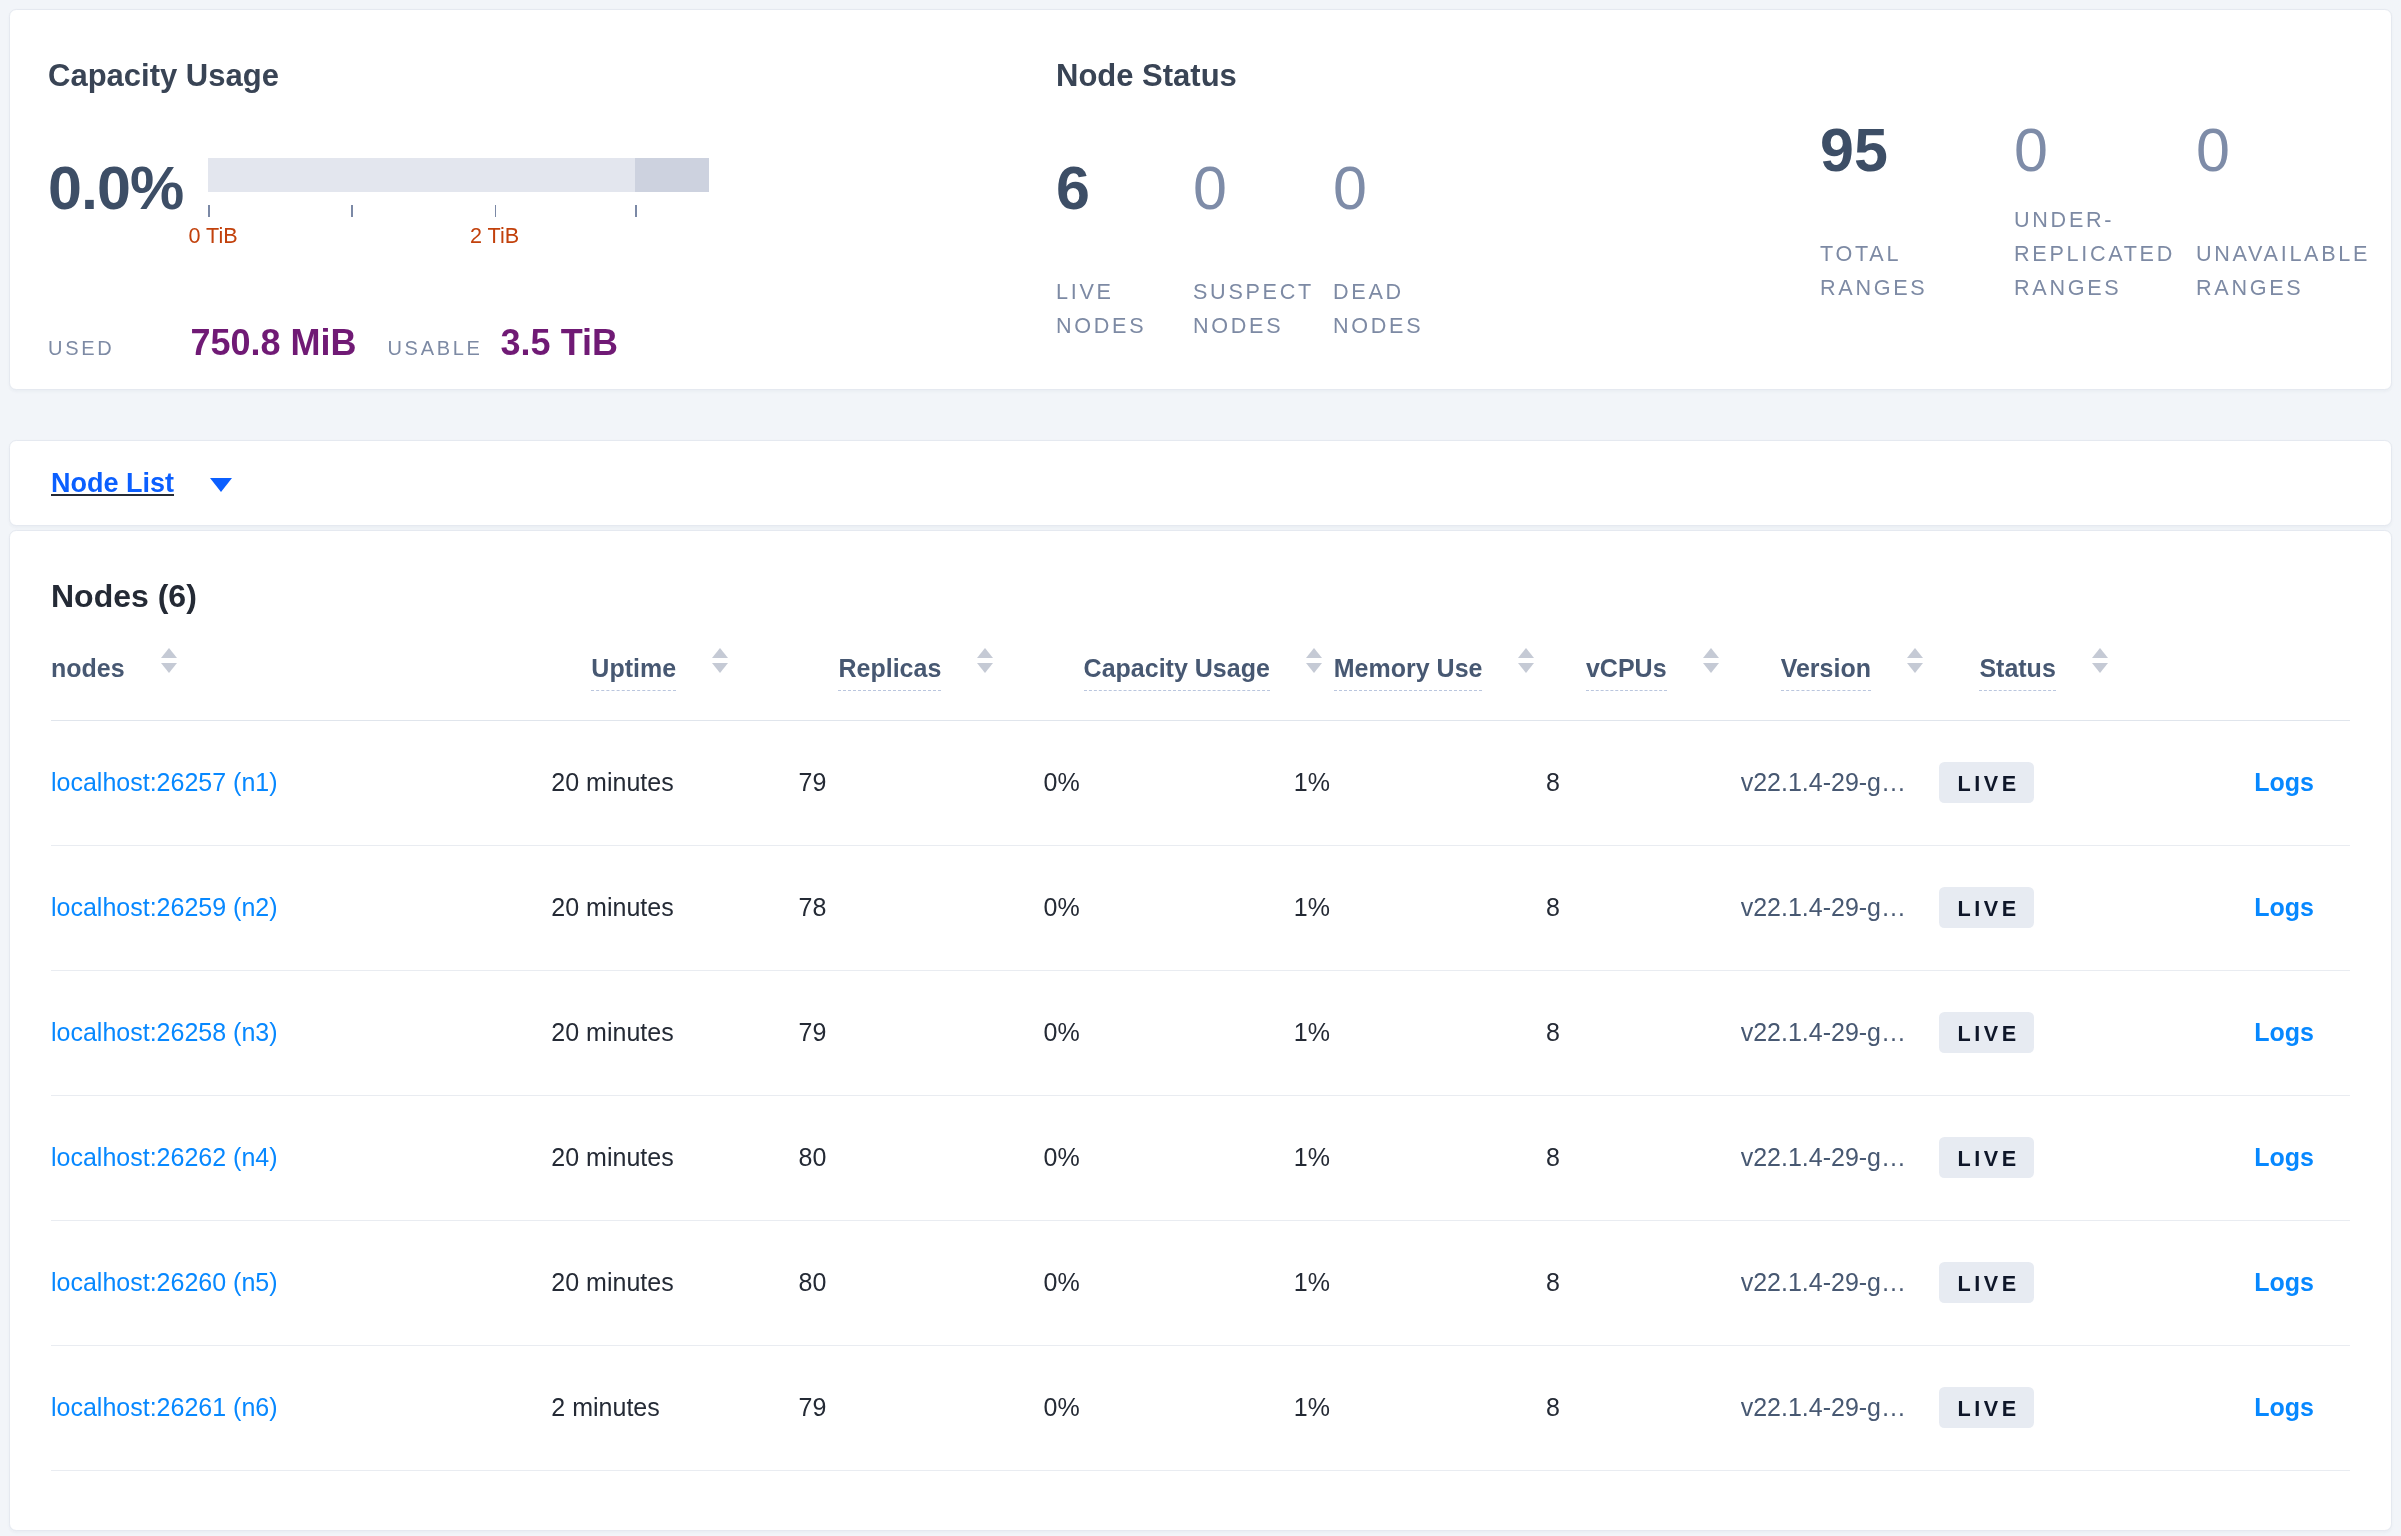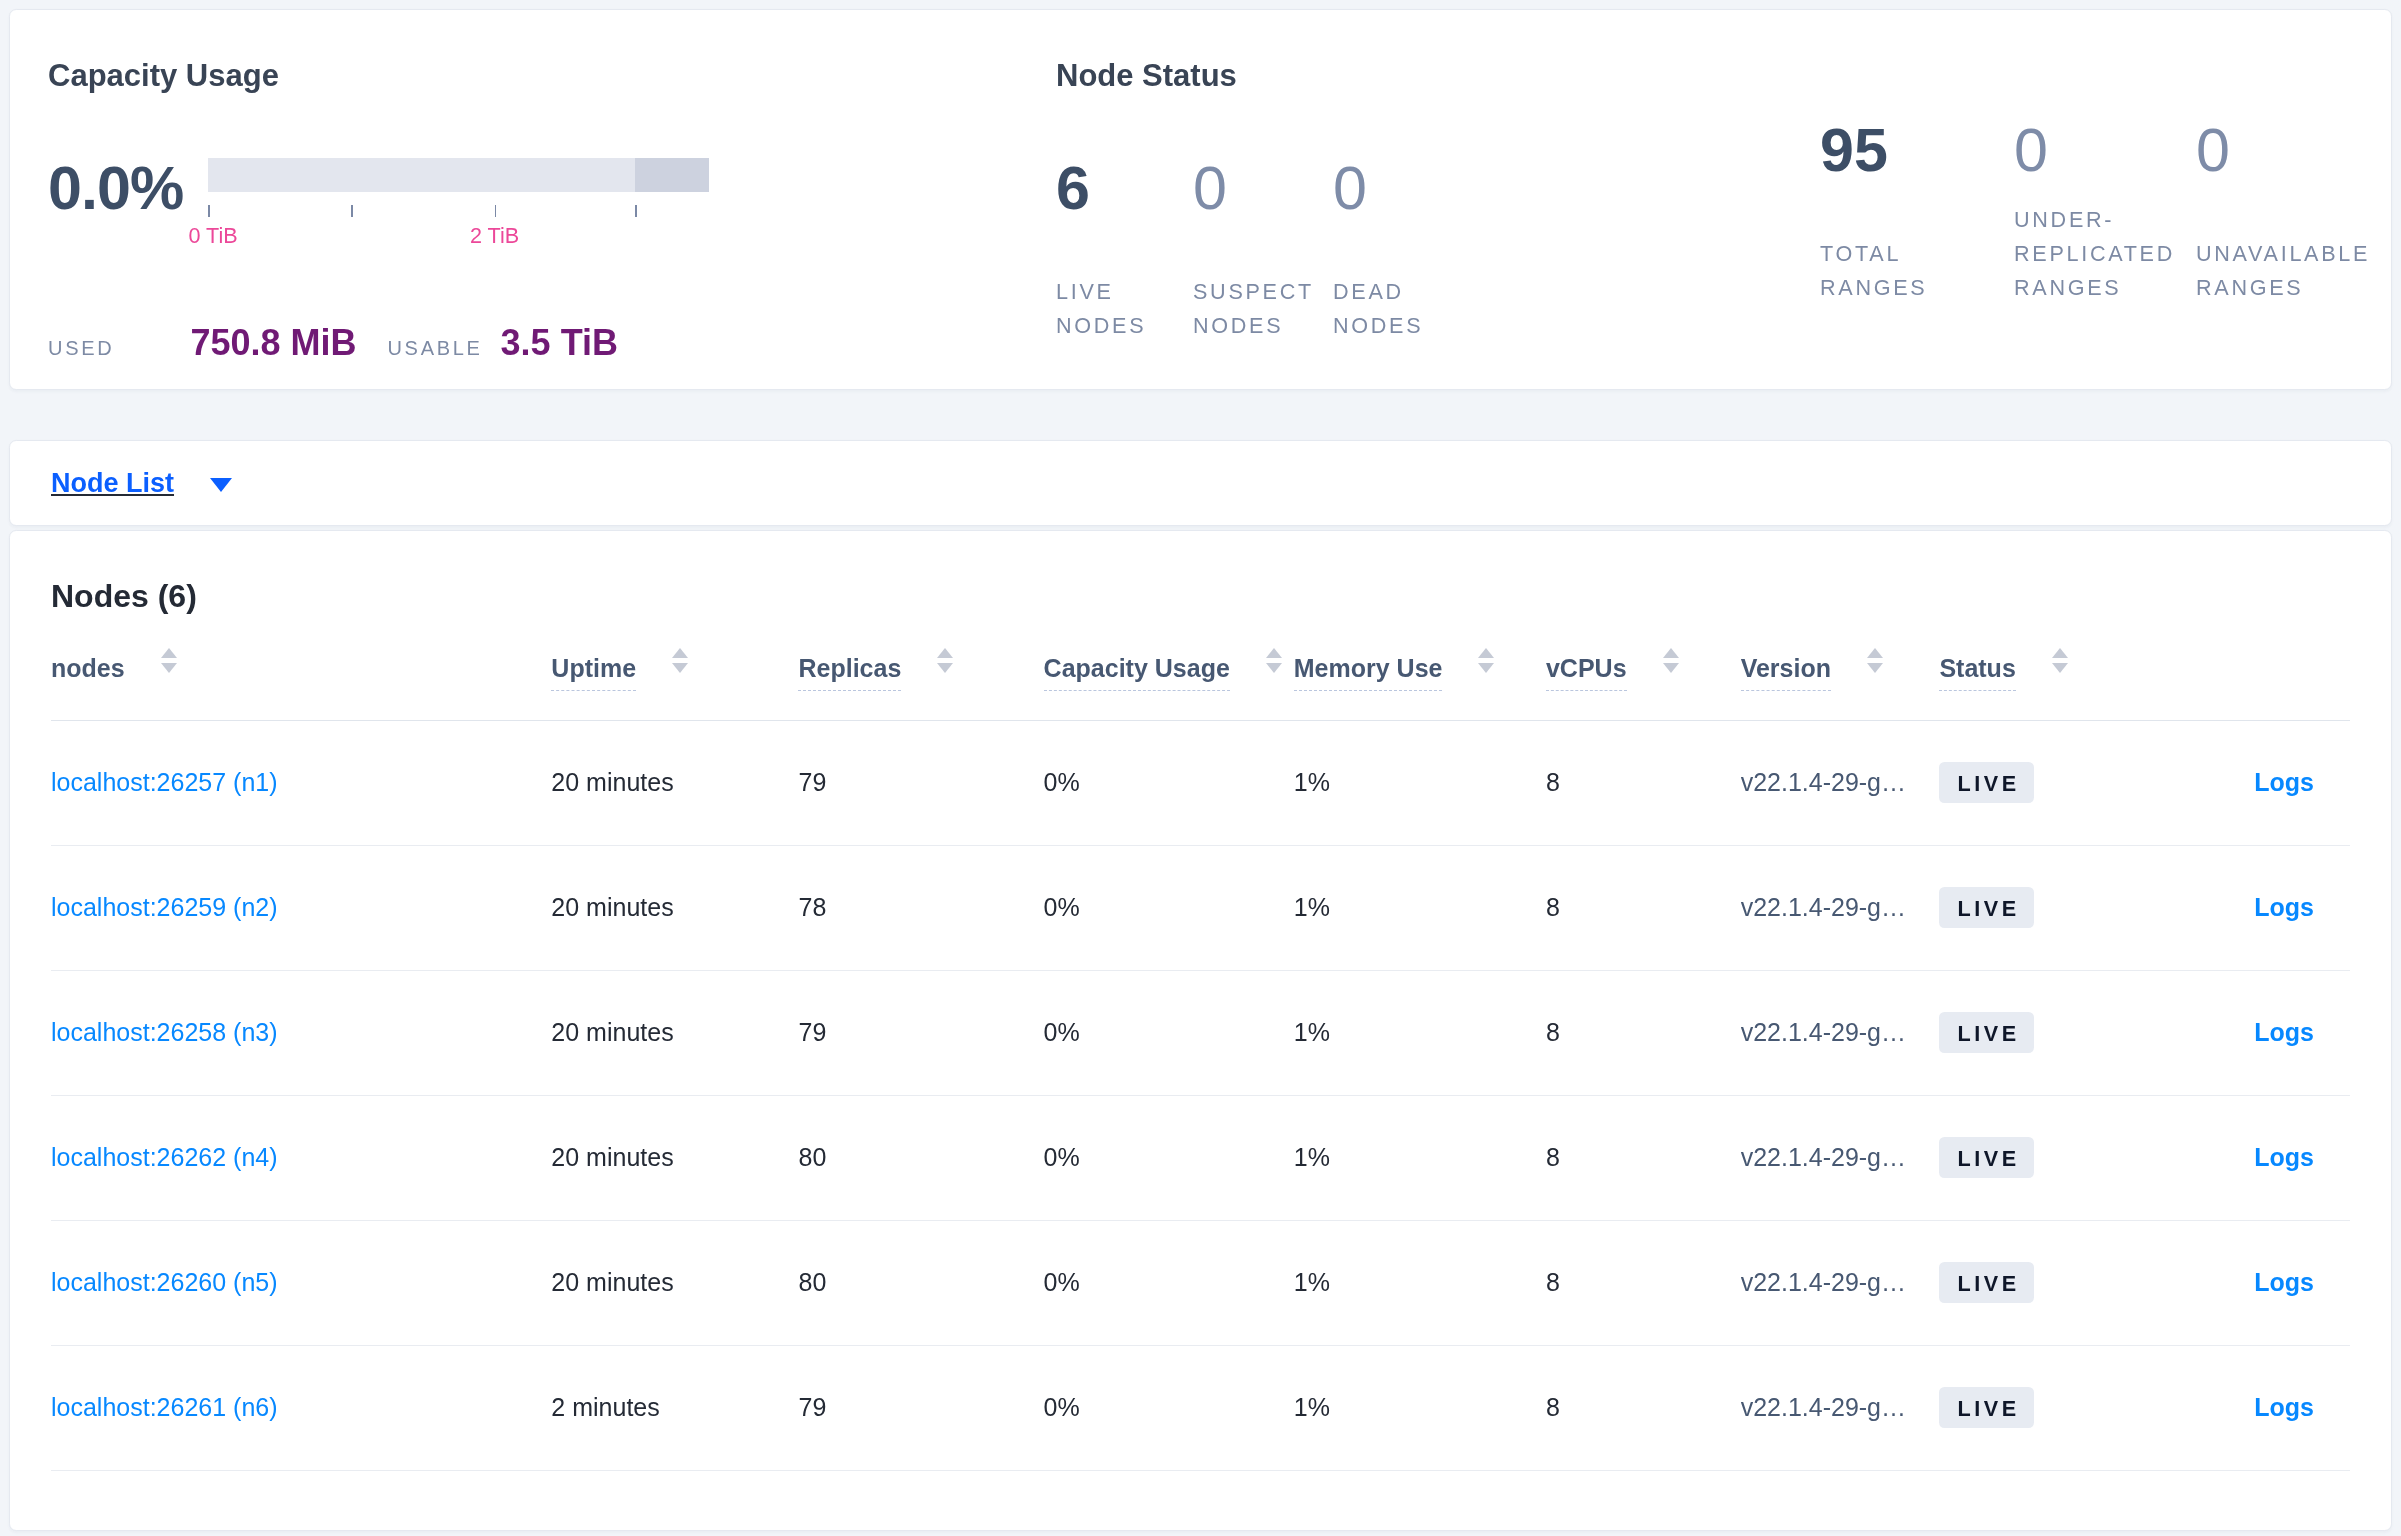--- a/index.html
+++ b/index.html
@@ -47,21 +47,21 @@
   .bar-block { width: 501px; }
   .bar-track { position: relative; height: 34px; background: #e3e6ee; overflow: hidden; }
   .bar-used { position: absolute; left: 0; top: 0; bottom: 0; background: #3d98f2; }
   .bar-tail { position: absolute; right: 0; top: 0; bottom: 0; width: 14.7%; background: #cdd2df; }
   .axis-ticks { position: relative; height: 12.6px; margin-top: 12.6px; }
   .axis-ticks span { position: absolute; top: 0; width: 1.8px; height: 12.6px; background: #7b89a6; }
   .axis-ticks .t0 { left: 0; }
   .axis-ticks .t1 { left: 28.6%; }
   .axis-ticks .t2 { left: 57.2%; }
   .axis-ticks .t3 { left: 85.3%; }
-  .axis-labels { position: relative; height: 27px; margin-top: 5.4px; font-size: 21.6px; color: #ec4899; }
+  .axis-labels { position: relative; height: 27px; margin-top: 5.4px; font-size: 21.6px; color: #c2410c; }
   .axis-labels span { position: absolute; transform: translateX(-50%); white-space: nowrap; }
   .axis-labels .l0 { left: 1%; }
   .axis-labels .l1 { left: 57.2%; }
 
   .cap-usage-row { display: flex; align-items: baseline; margin-top: 72px; }
   .kicker {
     font-size: 20px;
     letter-spacing: 2.7px;
     color: #7d8aa4;
     font-weight: 400;
@@ -125,21 +125,21 @@
     text-align: left;
     font-weight: 600;
     font-size: 25px;
     color: #475872;
     padding: 38px 0 29px;
     border-bottom: 1.8px solid #e0e5ec;
     white-space: nowrap;
   }
   .th-inner { display: inline-flex; align-items: flex-start; gap: 20px; }
   .hlabel { display: inline-block; padding-bottom: 7.2px; border-bottom: 1.8px solid transparent; }
-  .hlabel.dashed { border-bottom: 1.8px dashed #bac6de; }
+  .hlabel.dashed { border-bottom: 1.8px dashed #bac6de; margin-left: 40px; }
   .sort-icon { display: inline-flex; flex-direction: column; margin-left: 16px; margin-top: -5.4px; }
   .sort-icon i { display: block; width: 0; height: 0; border-left: 8px solid transparent; border-right: 8px solid transparent; }
   .sort-icon .up { border-bottom: 10px solid #c5cad5; margin-bottom: 4.5px; }
   .sort-icon .down { border-top: 10px solid #c5cad5; }
 
   td {
     height: 125px;
     border-bottom: 1.8px solid #e9ecf1;
     font-size: 25px;
     color: #242a35;

